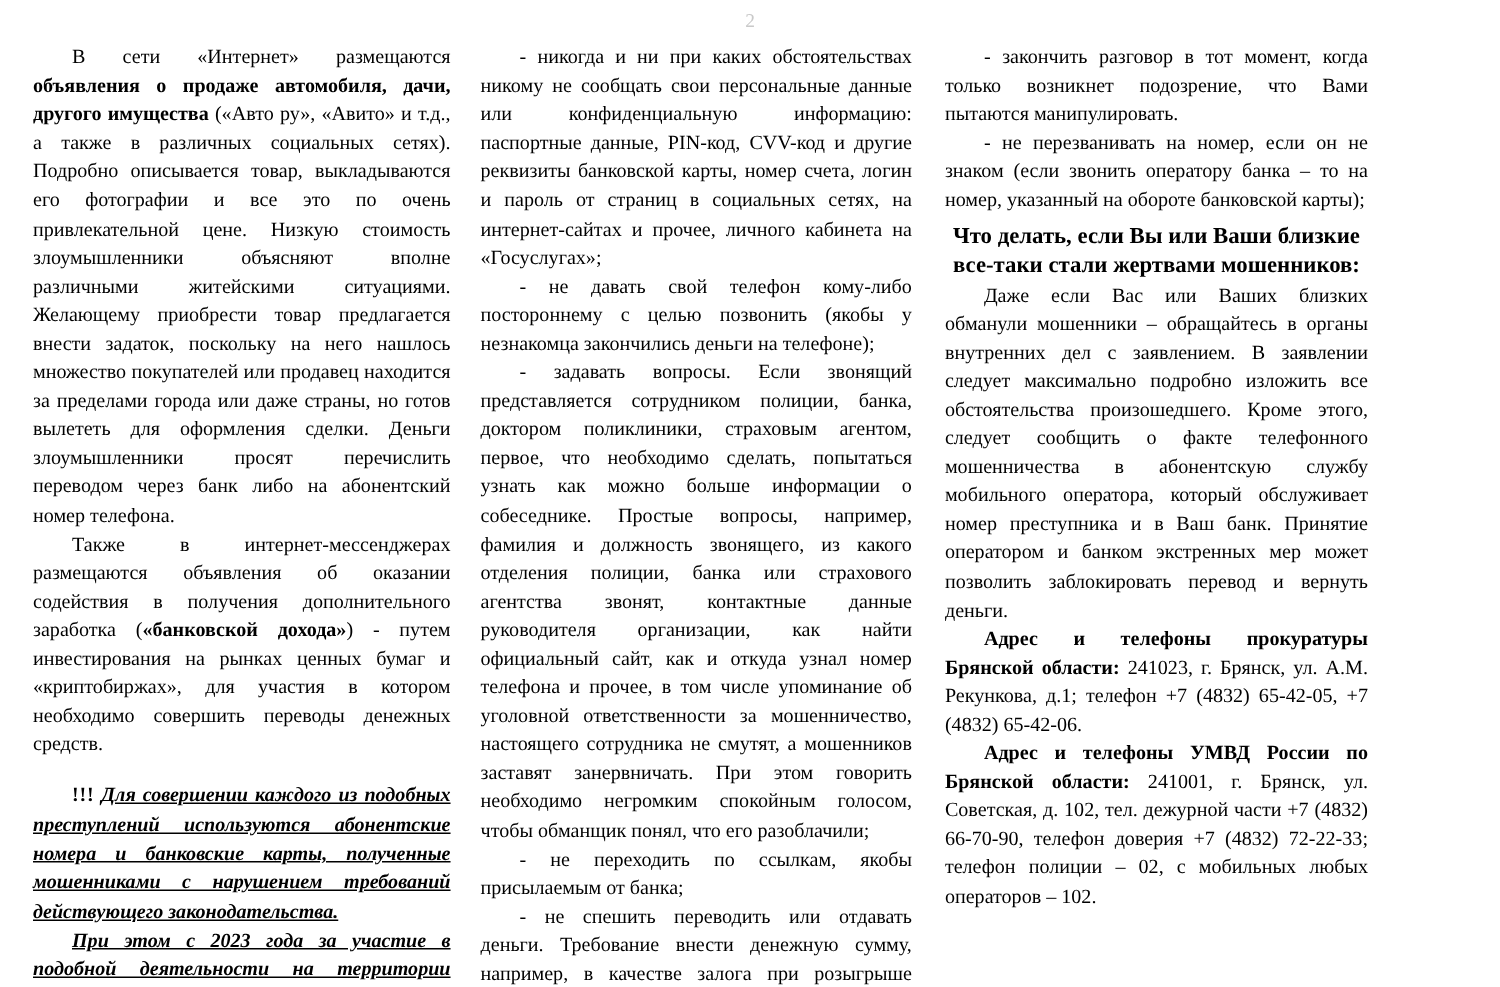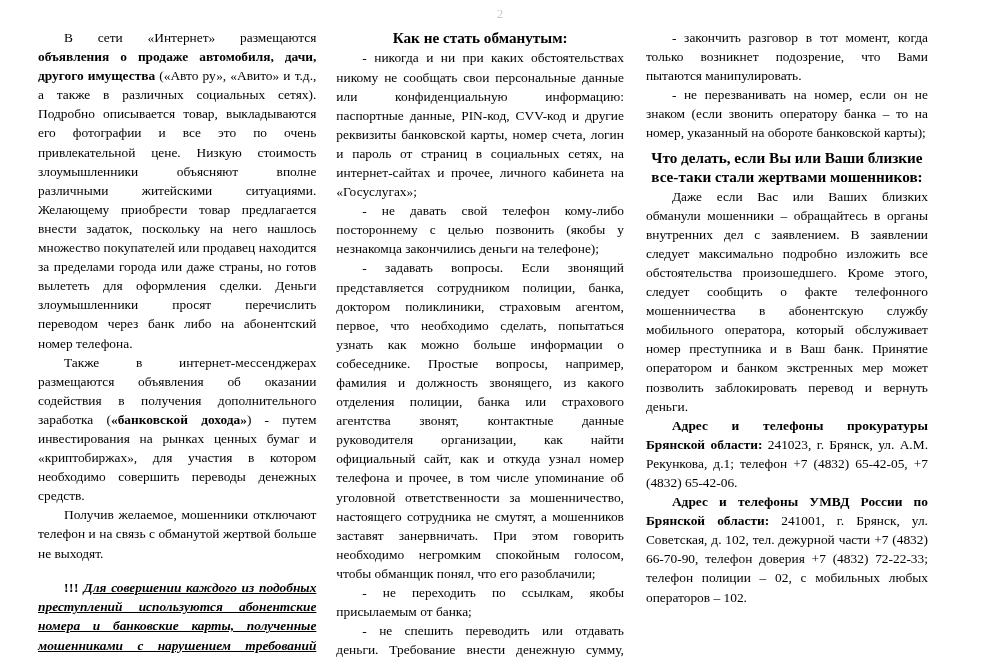--- a/index.html
+++ b/index.html
@@ -32,21 +32,20 @@
   }
   .columns {
     position: absolute;
     top: 28px;
     left: 0;
     width: 928px;
     height: 625px;
     display: flex;
     flex-direction: row;
     align-items: flex-start;
-    padding-left: 16px;
   }
   .col {
     box-sizing: border-box;
   }
   .col-1 { width: 334px; padding: 0 10px 0 22px; }
   .col-2 { width: 332px; padding: 0 10px 0 10px; }
   .col-3 { width: 334px; padding: 0 16px 0 12px; }
 
   p {
     margin: 0;
@@ -99,33 +98,31 @@
   <div class="page-number">2</div>
 
   <div class="columns">
 
     <div class="col col-1">
 
       <p><span>В сети «Интернет» размещаются </span><b>объявления о продаже автомобиля, дачи, другого имущества</b><span> («Авто ру», «Авито» и т.д., а также в различных социальных сетях). Подробно описывается товар, выкладываются его фотографии и все это по очень привлекательной цене. Низкую стоимость злоумышленники объясняют вполне различными житейскими ситуациями. Желающему приобрести товар предлагается внести задаток, поскольку на него нашлось множество покупателей или продавец находится за пределами города или даже страны, но готов вылететь для оформления сделки. Деньги злоумышленники просят перечислить переводом через банк либо на абонентский номер телефона.</span></p>
 
       <p><span>Также в интернет-мессенджерах размещаются объявления об оказании содействия в получения дополнительного заработка (</span><b>«банковской дохода»</b><span>) - путем инвестирования на рынках ценных бумаг и «криптобиржах», для участия в котором необходимо совершить переводы денежных средств.</span></p>
 
-      <p>Получив желаемое, мошенники отключают телефон и на связь с обманутой жертвой больше не выходят.</p>
 
       <div class="spacer-md"></div>
 
       <div class="warn-block"><span class="bangs">!!!</span> <span class="warn">Для совершении каждого из подобных преступлений используются абонентские номера и банковские карты, полученные мошенниками с нарушением требований действующего законодательства.</span></div>
 
       <div class="warn-block"><span class="warn">При этом с 2023 года за участие в подобной деятельности на территории Российской Федерации введена уголовная ответственность</span> <span class="bangs">!!!</span></div>
 
     </div>
 
     <div class="col col-2">
 
-      <h2 class="section-head">Как не стать обманутым:</h2>
 
       <p>- никогда и ни при каких обстоятельствах никому не сообщать свои персональные данные или конфиденциальную информацию: паспортные данные, PIN-код, CVV-код и другие реквизиты банковской карты, номер счета, логин и пароль от страниц в социальных сетях, на интернет-сайтах и прочее, личного кабинета на «Госуслугах»;</p>
       <p>- не давать свой телефон кому-либо постороннему с целью позвонить (якобы у незнакомца закончились деньги на телефоне);</p>
       <p>- задавать вопросы. Если звонящий представляется сотрудником полиции, банка, доктором поликлиники, страховым агентом, первое, что необходимо сделать, попытаться узнать как можно больше информации о собеседнике. Простые вопросы, например, фамилия и должность звонящего, из какого отделения полиции, банка или страхового агентства звонят, контактные данные руководителя организации, как найти официальный сайт, как и откуда узнал номер телефона и прочее, в том числе упоминание об уголовной ответственности за мошенничество, настоящего сотрудника не смутят, а мошенников заставят занервничать. При этом говорить необходимо негромким спокойным голосом, чтобы обманщик понял, что его разоблачили;</p>
       <p>- не переходить по ссылкам, якобы присылаемым от банка;</p>
       <p>- не спешить переводить или отдавать деньги. Требование внести денежную сумму, например, в качестве залога при розыгрыше призов или пополнить «контрольный» счет банка должно сразу насторожить;</p>
 
     </div>
 
     <div class="col col-3">

